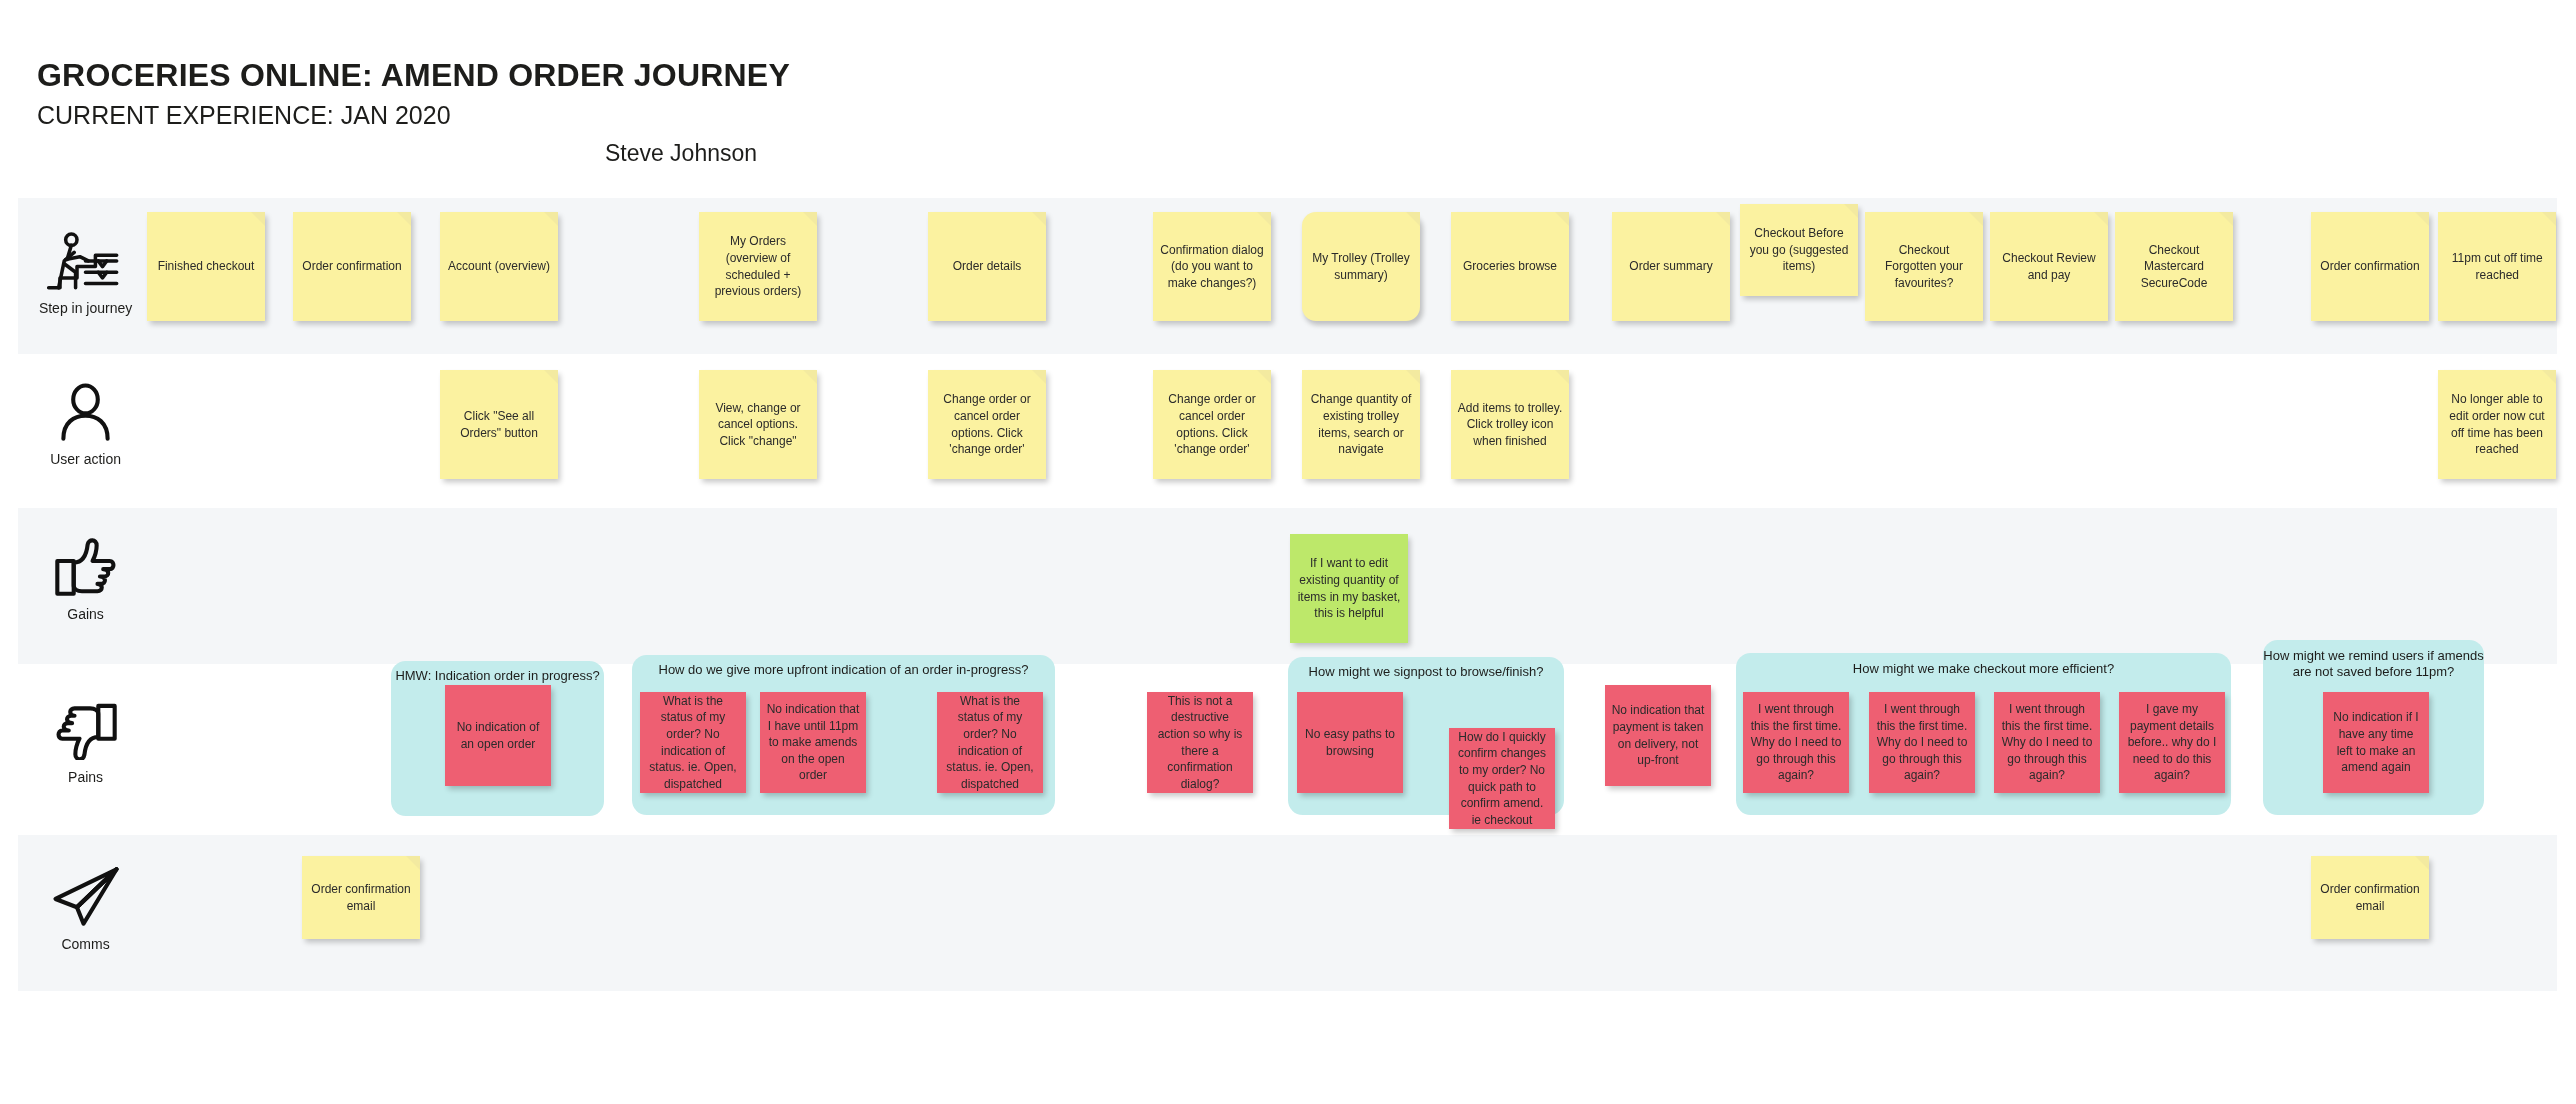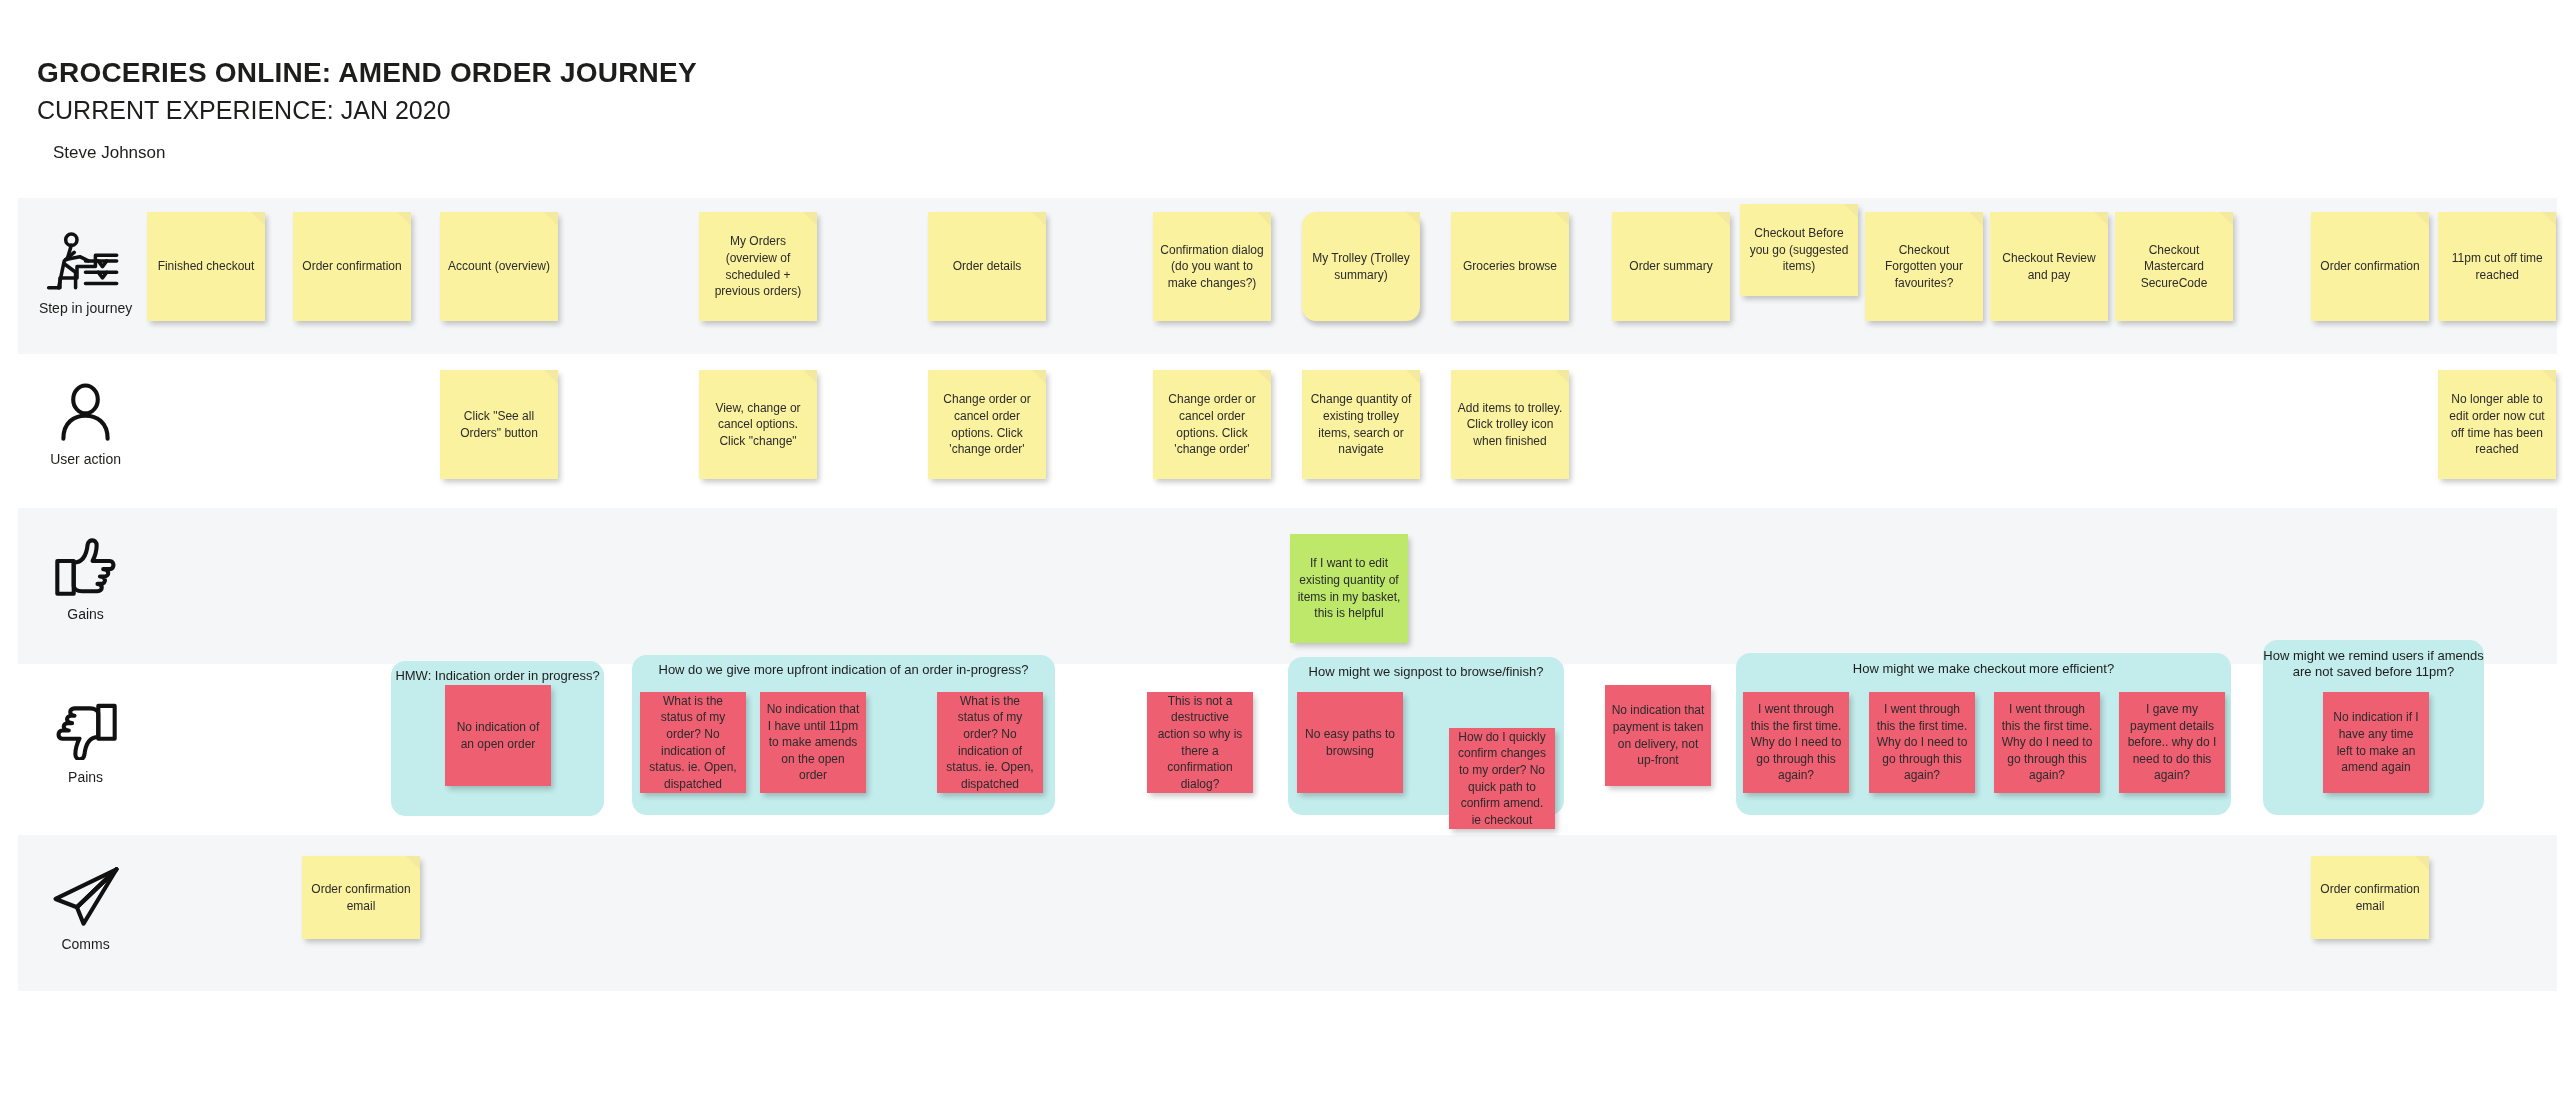--- a/index.html
+++ b/index.html
@@ -8,23 +8,23 @@
     background:#ffffff;
     font-family:"Liberation Sans", sans-serif;
     color:#1d1d1b;
     overflow:hidden;
     position:relative;
   }
   #board{position:absolute;left:0;top:0;width:2576px;height:1104px;}
 
   
   .hdr{position:absolute;left:37px;top:55px;width:1288px;}
-  .hdr-title{font-size:28px;font-weight:bold;letter-spacing:0.2px;line-height:1.25;margin:0 0 4.6px 0;}
+  .hdr-title{font-size:32px;font-weight:bold;letter-spacing:0.2px;line-height:1.25;margin:0 0 4.6px 0;}
   .hdr-sub{font-size:25px;font-weight:400;line-height:1.25;margin:0 0 1px 0;}
-  .hdr-auth{font-size:17px;font-weight:400;line-height:1.25;margin:16px;}
+  .hdr-auth{font-size:23px;font-weight:400;line-height:1.25;margin:8px;text-align:center;}
 
   
   .band{position:absolute;left:18.4px;width:2539px;background:#f4f6f8;}
 
   
   .lane-label{position:absolute;width:138px;text-align:center;}
   .lane-ico{display:block;margin:0 auto;}
   .lane-cap{display:block;font-size:14px;line-height:1.2;margin-top:5.5px;color:#1d1d1b;white-space:nowrap;}
 
   

